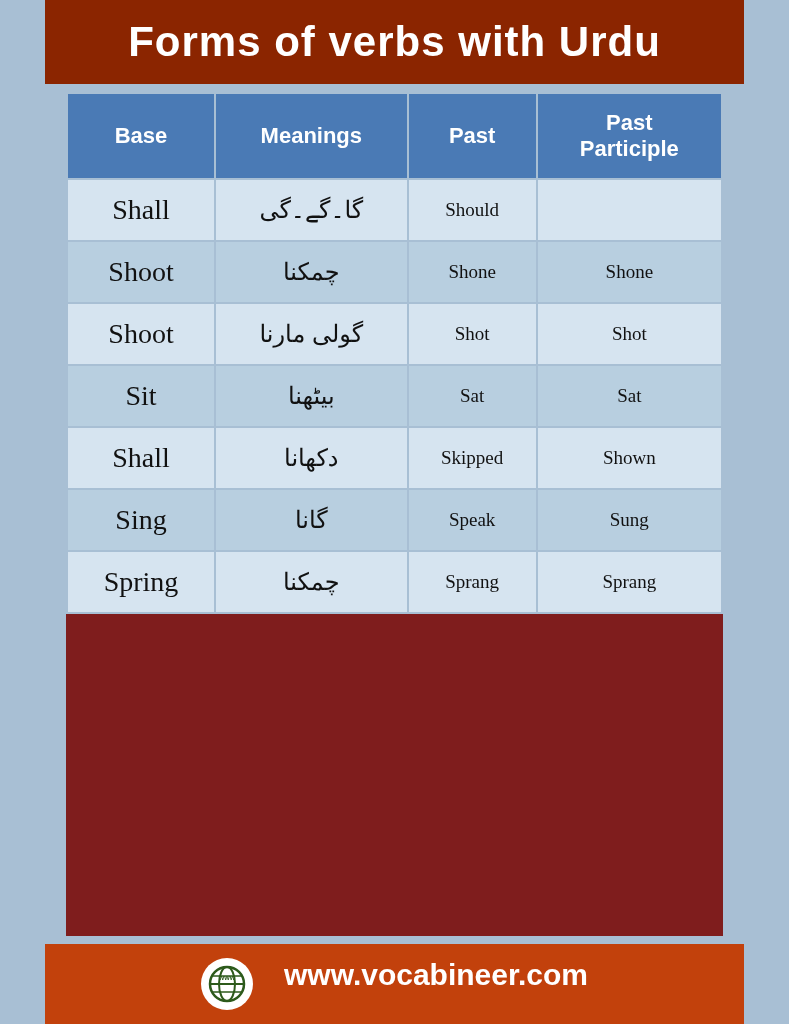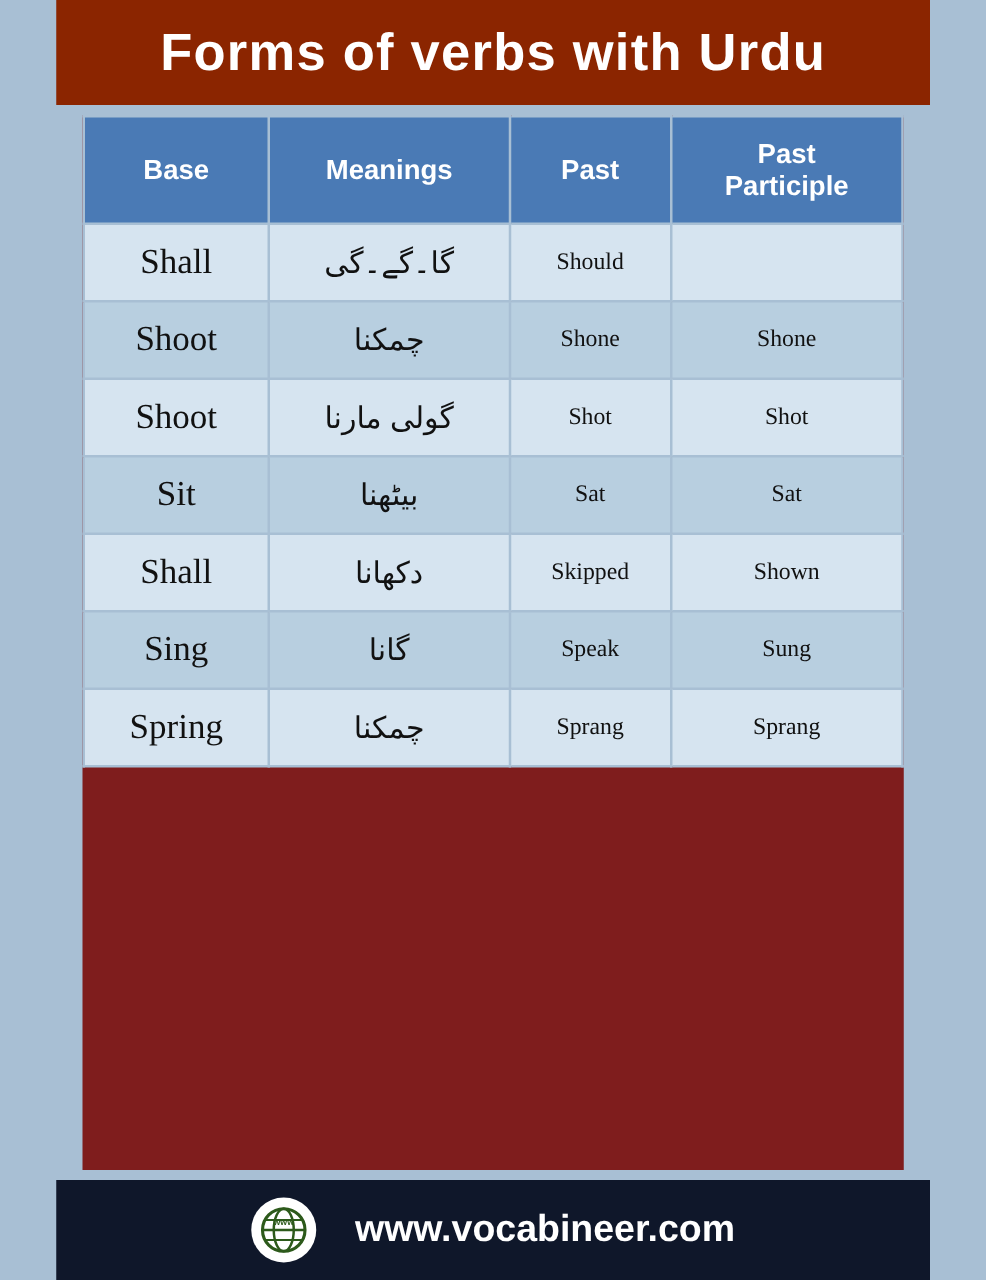--- a/index.html
+++ b/index.html
@@ -95,24 +95,23 @@
     }
 
     tbody tr td:nth-child(3),
     tbody tr td:nth-child(4) {
       font-family: Georgia, serif;
       font-size: 19px;
     }
 
     .footer-bar {
       width: 100%;
-      background-color: #0f172a;
+      background-color: #c2410c;
       padding: 14px 20px;
       display: flex;
-      align-items: center;
       justify-content: center;
       gap: 31px;
       margin-top: 8px;
     }
 
     .footer-icon {
       width: 52px;
       height: 52px;
       border-radius: 50%;
       background-color: white;

